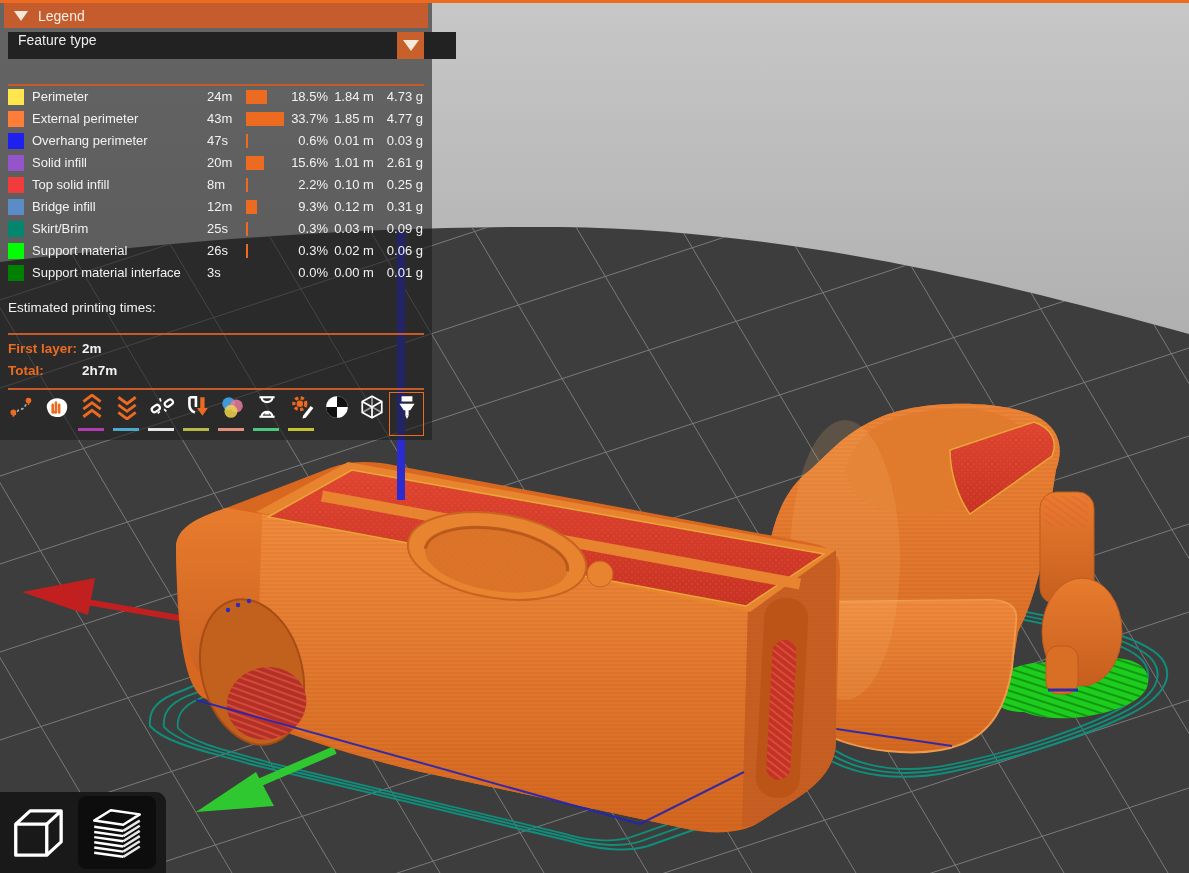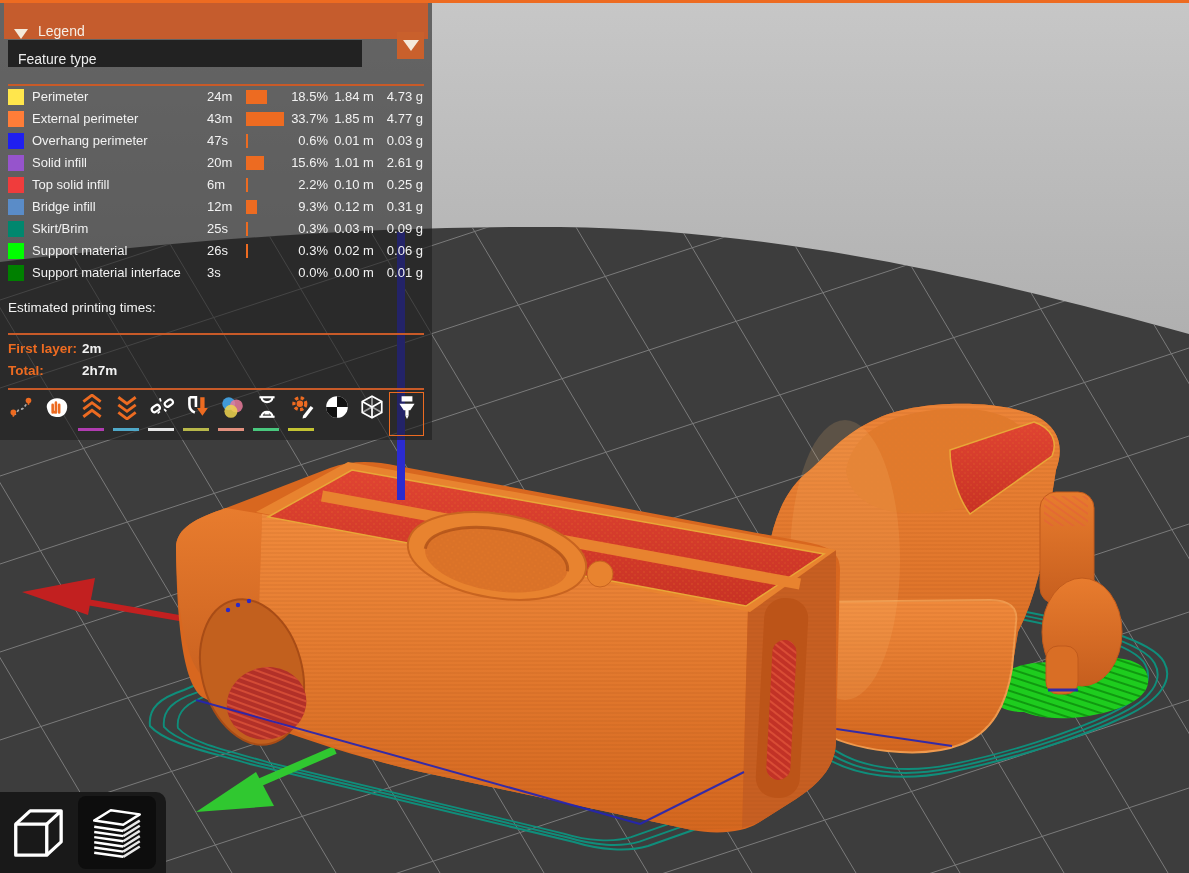--- a/index.html
+++ b/index.html
@@ -6,27 +6,27 @@
   #stage{position:relative;width:1189px;height:873px;overflow:hidden;
          font-family:"Liberation Sans","DejaVu Sans",sans-serif;
          background:linear-gradient(180deg,#C7C7C7 0%,#BBBBBB 20%,#ACACAC 45%);}
   #top-strip{position:absolute;left:0;top:0;width:1189px;height:3px;background:#ED6B21;z-index:20;}
   
   #scene{position:absolute;left:0;top:0;width:1189px;height:873px;z-index:1;}
   #zline{position:absolute;left:397px;top:232px;width:8px;height:268px;background:#2B2BD0;z-index:3;}
   
   #legend{position:absolute;left:0;top:0;width:432px;height:440px;z-index:10;
           background:rgba(30,30,30,0.58);color:#F0F0F0;}
-  #legend-titlebar{position:absolute;left:4px;top:3px;width:424px;height:36px;background:#C55C2D;
-          display:flex;align-items:flex-end;cursor:pointer;}
+  #legend-titlebar{position:absolute;left:4px;top:3px;width:424px;height:25px;background:#C55C2D;
+          display:flex;align-items:center;cursor:pointer;}
   #legend-titlebar .tri{width:0;height:0;border-left:7px solid transparent;border-right:7px solid transparent;
           border-top:10px solid #F4E9DA;margin-left:10px;}
   #legend-titlebar .ttl{color:#F6EFE6;font-size:14px;margin-left:10px;}
-  #combo{position:absolute;left:8px;top:40px;width:354px;height:27px;background:#222222;
-         display:flex;align-items:flex-end;cursor:pointer;}
+  #combo{position:absolute;left:8px;top:32px;width:448px;height:27px;background:#222222;
+         display:flex;align-items:flex-start;cursor:pointer;}
   #combo .val{color:#EDEDED;font-size:14px;margin-left:10px;}
   #combo-btn{position:absolute;left:397px;top:32px;width:27px;height:27px;background:#C9602C;
          display:flex;align-items:center;justify-content:center;cursor:pointer;}
   #combo-btn .tri{width:0;height:0;border-left:8px solid transparent;border-right:8px solid transparent;
          border-top:11px solid #F4E9DA;}
   .hrow{position:absolute;left:0;top:62px;width:432px;height:20px;font-size:13px;color:#E6E6E6;}
   .hrow .h-time{position:absolute;left:205px;}
   .hrow .h-pct{position:absolute;left:243px;}
   .hrow .h-uf{position:absolute;left:329px;width:94px;text-align:right;}
   .orule{position:absolute;left:8px;width:416px;height:2px;background:#C85A28;}
@@ -276,21 +276,21 @@
           <span class="feat">Solid infill</span>
           <span class="time">20m</span>
           <span class="bar" style="width: 17.628px;"></span>
           <span class="pct">15.6%</span>
           <span class="fm">1.01 m</span>
           <span class="fg">2.61 g</span>
         </div>
         <div class="lrow">
           <span class="sw" style="background: rgb(240, 60, 60);"></span>
           <span class="feat">Top solid infill</span>
-          <span class="time">6m</span>
+          <span class="time">8m</span>
           <span class="bar" style="width: 2.486px;"></span>
           <span class="pct">2.2%</span>
           <span class="fm">0.10 m</span>
           <span class="fg">0.25 g</span>
         </div>
         <div class="lrow">
           <span class="sw" style="background: rgb(90, 140, 200);"></span>
           <span class="feat">Bridge infill</span>
           <span class="time">12m</span>
           <span class="bar" style="width: 10.509px;"></span>

